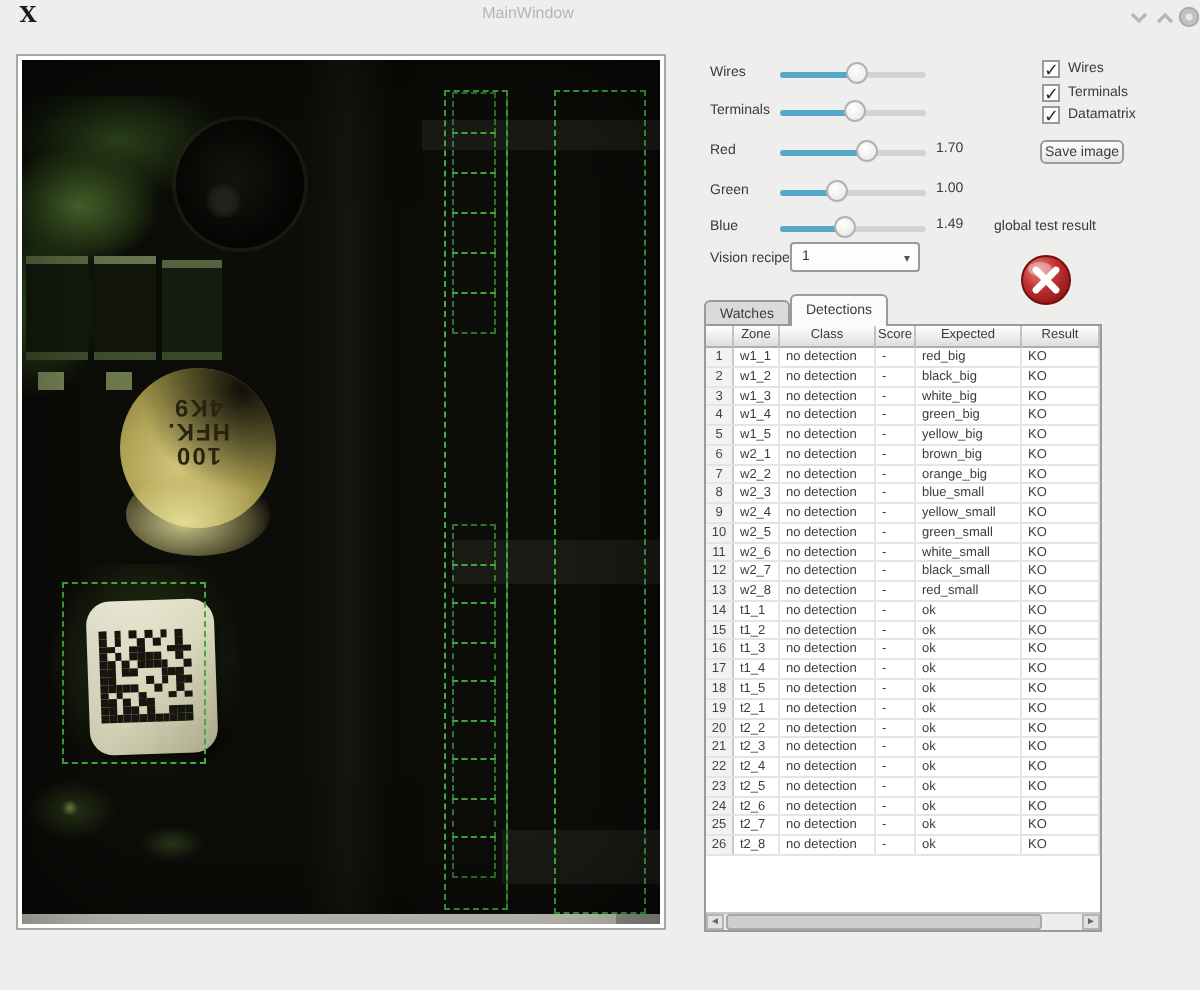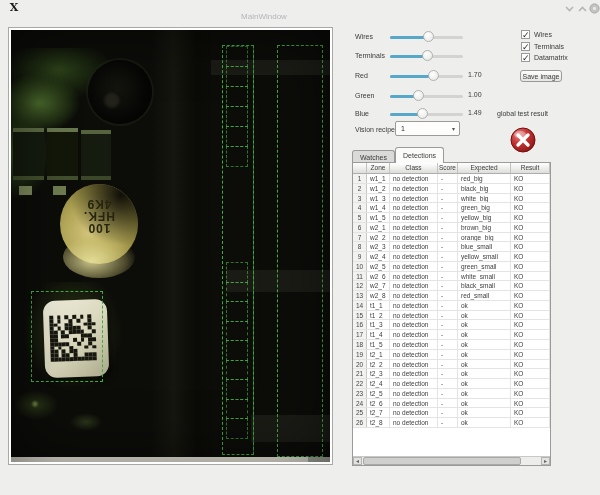--- a/index.html
+++ b/index.html
@@ -6,21 +6,21 @@
   html,body { background:#d9d9d6; }
   #win {
     position:relative; width:600px; height:495px;
     background:#eeeeec; overflow:hidden;
     font-family:"Liberation Sans", sans-serif; color:#3a3a3a;
   }
   
   .titlebar { position:absolute; left:0; top:0; width:600px; height:17px; }
   .app-icon { position:absolute; left:8px; top:1px; width:12px; height:13px;
     font-family:"DejaVu Serif", serif; font-weight:bold; font-size:11px; color:#1c1c1c; line-height:13px; text-align:center; }
-  .win-title { position:absolute; left:0; top:12px; width:528px; text-align:center;
+  .win-title { position:absolute; left:0; top:2px; width:528px; text-align:center;
     font-size:8px; color:#b4b4bd; }
   .winctl { position:absolute; top:2px; width:13px; height:13px; display:flex; align-items:center; justify-content:center; cursor:default; }
   .winctl svg { display:block; }
   
   .image-panel { position:absolute; left:8px; top:27px; width:325px; height:438px;
     background:#ffffff; border:1px solid #a8a8a6; padding:2px; }
   .photo { position:relative; width:100%; height:100%; background:#0c0c09; overflow:hidden; }
   .photo::after { content:""; position:absolute; inset:0; pointer-events:none;
     box-shadow: inset 0 0 60px rgba(0,0,0,.55); }
   .ph { position:absolute; }

